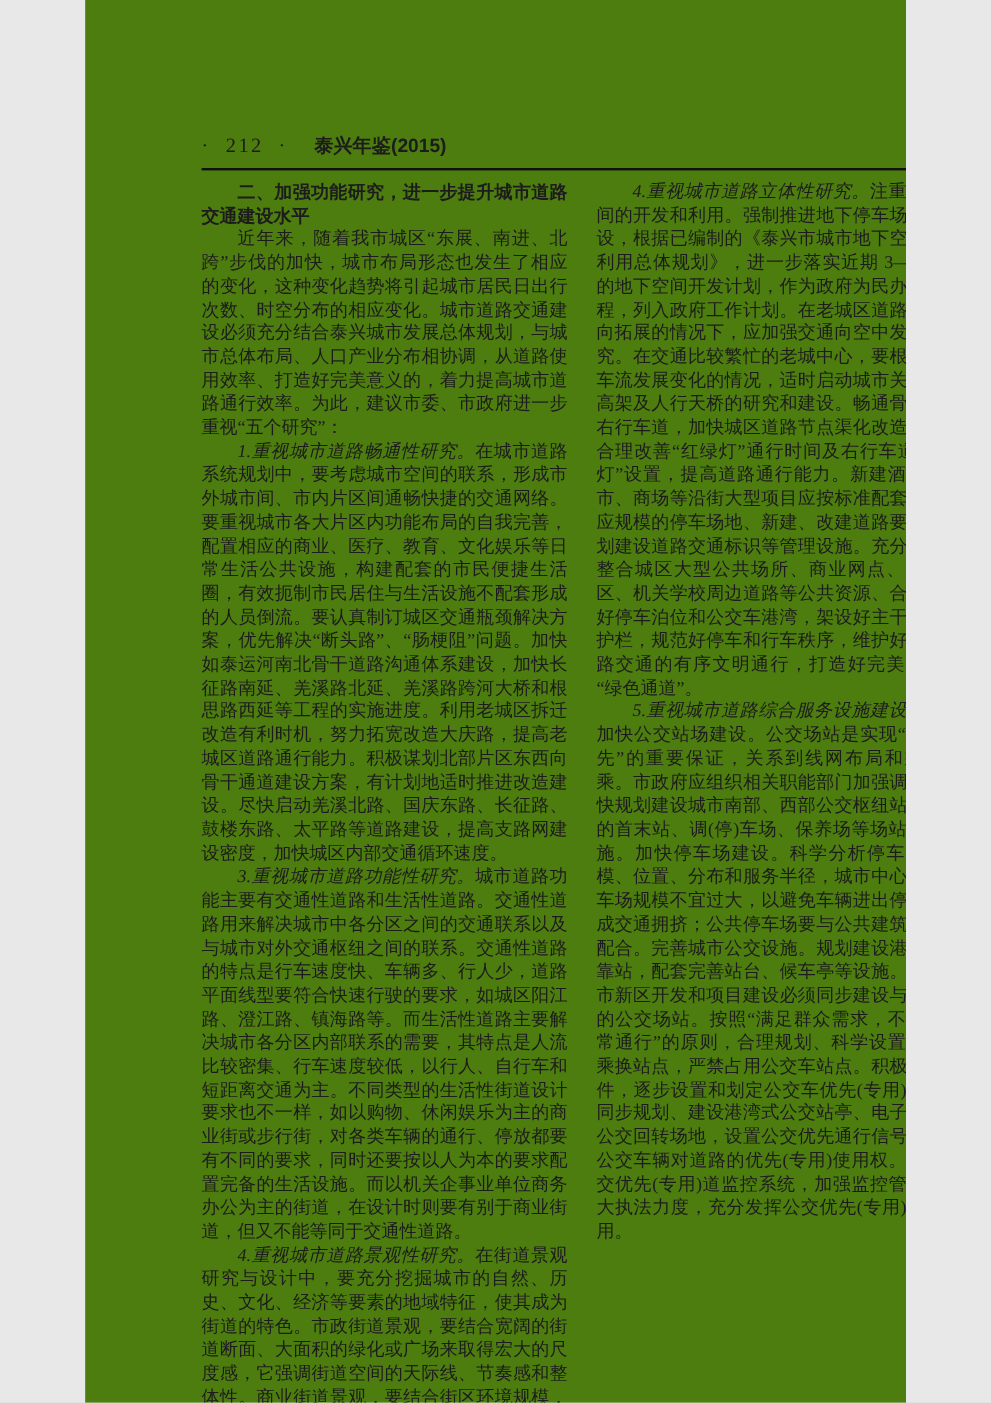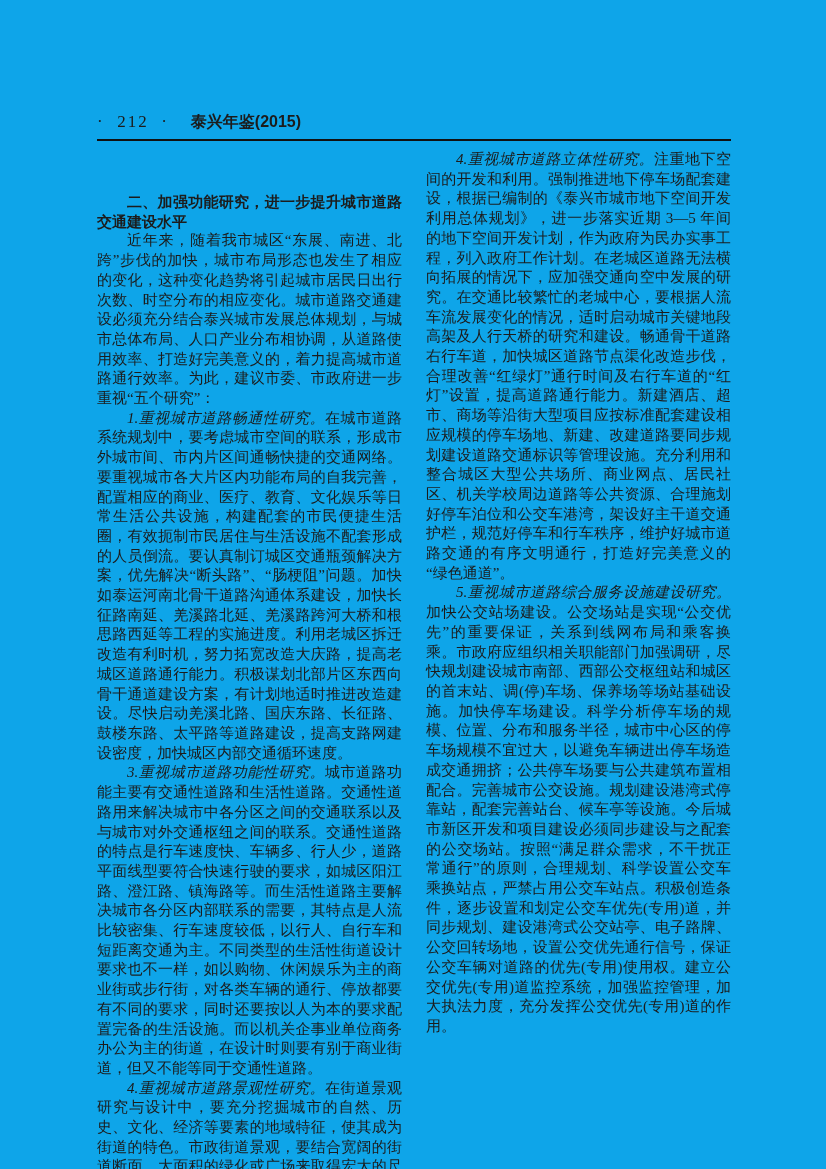--- a/index.html
+++ b/index.html
@@ -2,24 +2,24 @@
 <html lang="zh"><head>
 <meta charset="utf-8">
 <style>
   html, body {
     margin: 0;
     padding: 0;
     background: #e8e8e8;
   }
   .page {
     position: relative;
-    width: 826px;
+    width: 684px;
     height: 1169px;
     margin: 0 auto;
-    background: #0ea5e9;
+    background: #4d7c0f;
     color: #1c1c1c;
     font-family: "Liberation Serif", "DejaVu Serif", serif;
     overflow: hidden;
   }
   .content {
     position: absolute;
     left: 97px;
     top: 112px;
     width: 634px;
   }
@@ -56,21 +56,20 @@
   .para {
     margin: 0;
     padding: 0;
   }
   .para.indent {
     text-indent: 2em;
   }
   .para.heading {
     font-family: "Liberation Sans", "DejaVu Sans", sans-serif;
     font-weight: 700;
-    margin-top: 42px;
   }
   .lead {
     font-style: italic;
     font-family: "Liberation Serif", "DejaVu Serif", serif;
   }
 </style>
 </head>
 <body>
 
 <div class="page">

